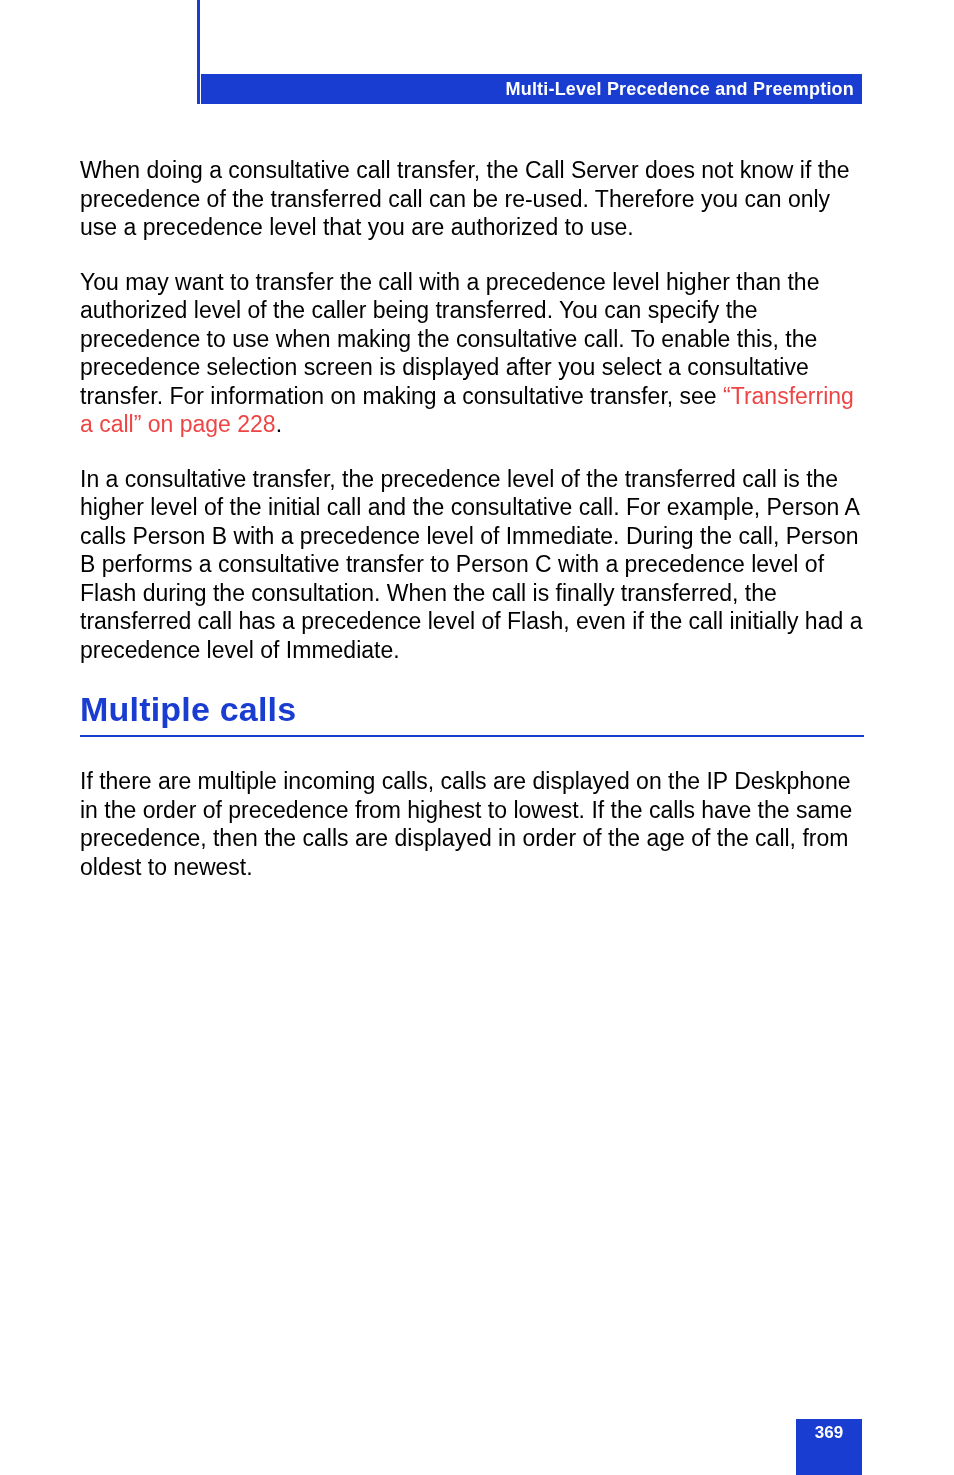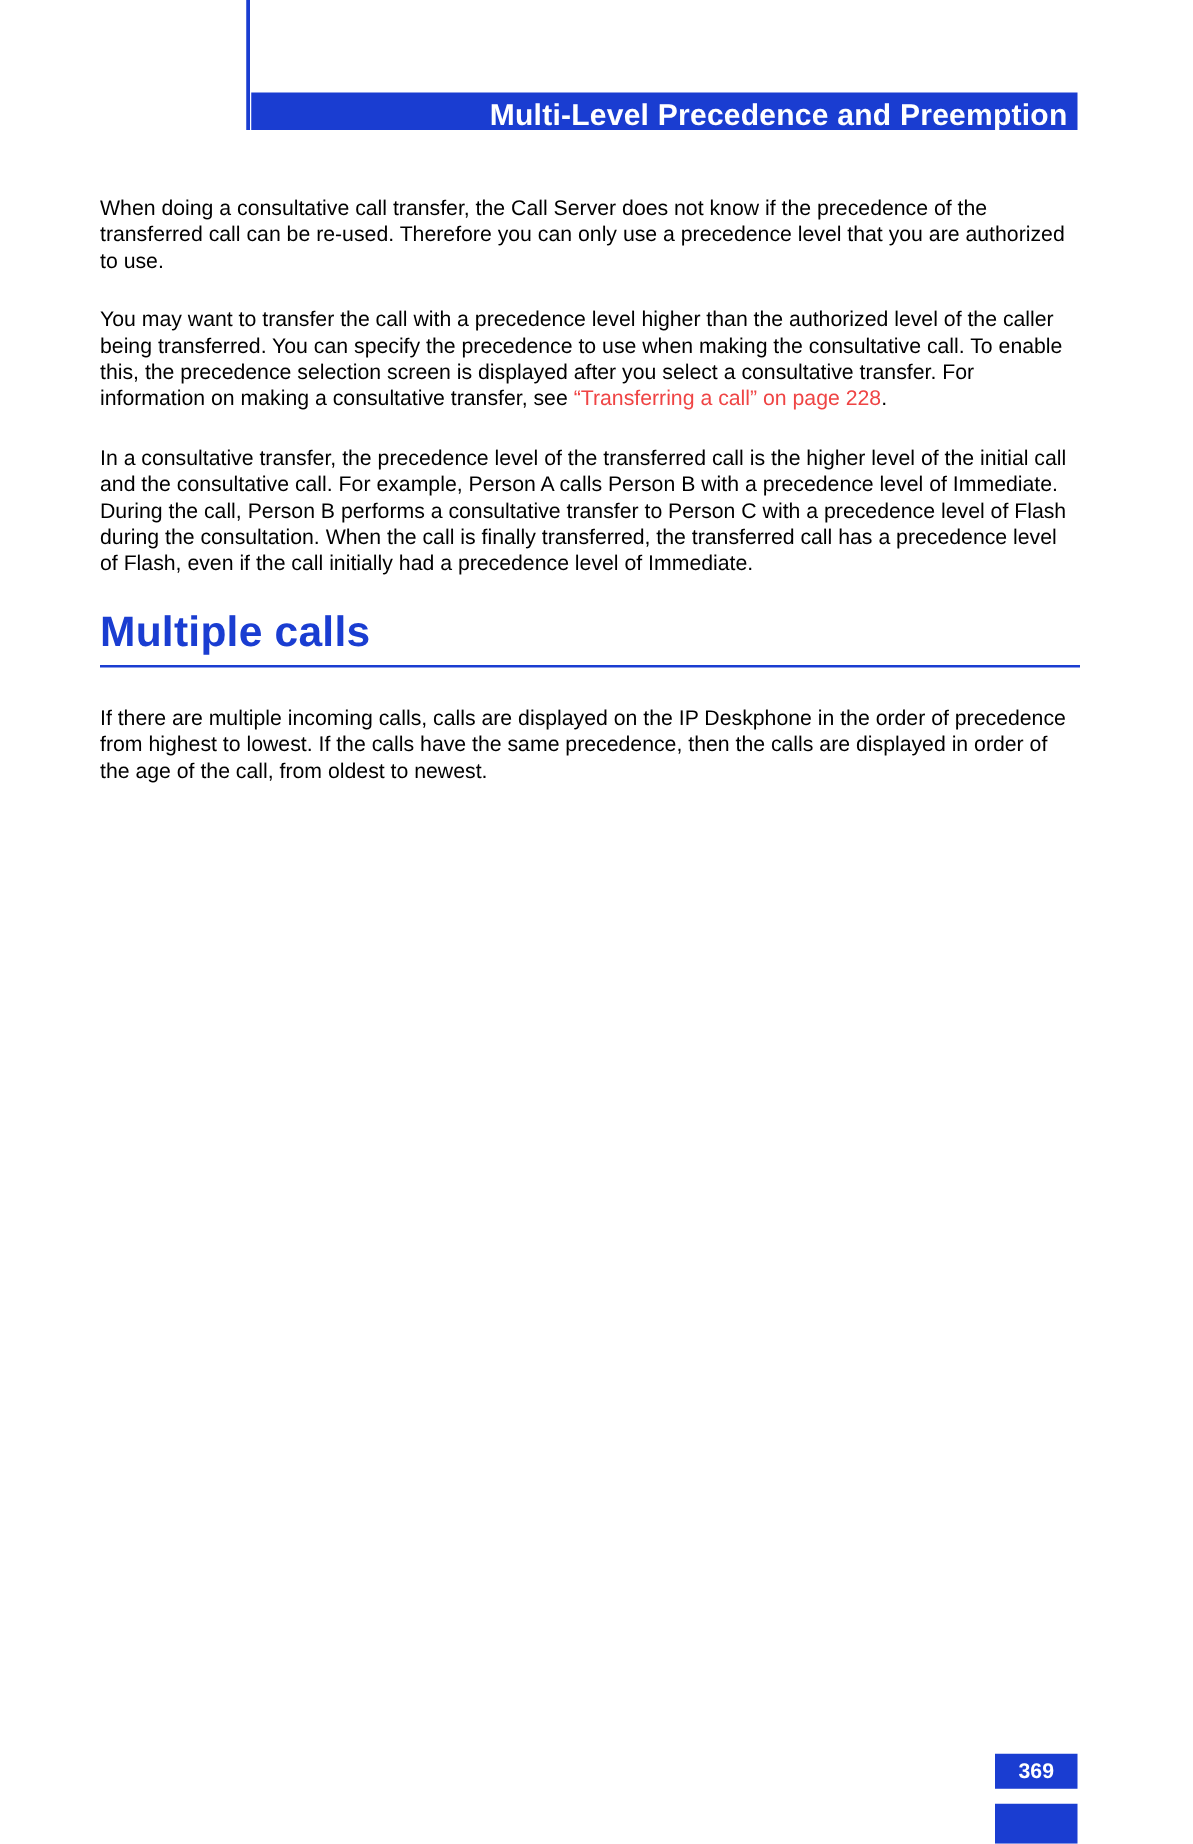--- a/index.html
+++ b/index.html
@@ -1,33 +1,33 @@
 <!DOCTYPE html>
 <html><head>
 <meta charset="utf-8">
 <style>
   * { margin: 0; padding: 0; box-sizing: border-box; }
   html, body { width: 954px; height: 1475px; background: #fff; font-family: Arial, Helvetica, sans-serif; }
   .page { position: relative; width: 954px; height: 1475px; }
 
   .header-blue-bar { position: absolute; top: 74px; left: 201px; width: 661px; height: 30px; background: #1a3dd1; }
-  .header-text { position: absolute; top: 79px; right: 100px; color: #fff; font-weight: bold; font-size: 24px; font-family: "Arial Narrow", Arial, sans-serif; letter-spacing: 0.2px; }
+  .header-text { position: absolute; top: 79px; right: 100px; color: #fff; font-weight: bold; font-size: 18px; font-family: "Arial Narrow", Arial, sans-serif; letter-spacing: 0.2px; }
 
   .thin-rule { position: absolute; top: 0; left: 197px; width: 3px; height: 104px; background: #1a3dd1; }
 
   .content { position: absolute; top: 156px; left: 80px; width: 784px; }
 
-  .para { font-size: 17px; line-height: 1.24; color: #000; margin-bottom: 26px; }
+  .para { font-size: 23px; line-height: 1.24; color: #000; margin-bottom: 26px; }
   .para:last-child { margin-bottom: 0; }
   .link { color: #ef4444; }
 
   .h2 { font-family: "Arial Narrow", Arial, sans-serif; font-weight: bold; font-size: 34px; color: #1a3dd1; margin-top: 8px; margin-bottom: 6px; letter-spacing: 0.2px; }
   .h2-rule { height: 2px; background: #1a3dd1; width: 100%; margin-bottom: 30px; }
 
-  .page-number-box { position: absolute; bottom: 44px; right: 92px; width: 66px; height: 28px; background: #1a3dd1; color: #fff; font-weight: bold; font-size: 17px; text-align: center; line-height: 28px; }
+  .page-number-box { position: absolute; bottom: 28px; right: 92px; width: 66px; height: 28px; background: #1a3dd1; color: #fff; font-weight: bold; font-size: 17px; text-align: center; line-height: 28px; }
   .page-number-tail { position: absolute; bottom: 0; right: 92px; width: 66px; height: 32px; background: #1a3dd1; }
 </style>
 </head>
 <body>
 
 <div class="page">
 
   <div class="thin-rule"></div>
   <div class="header-blue-bar"></div>
   <div class="header-text">Multi-Level Precedence and Preemption</div>

